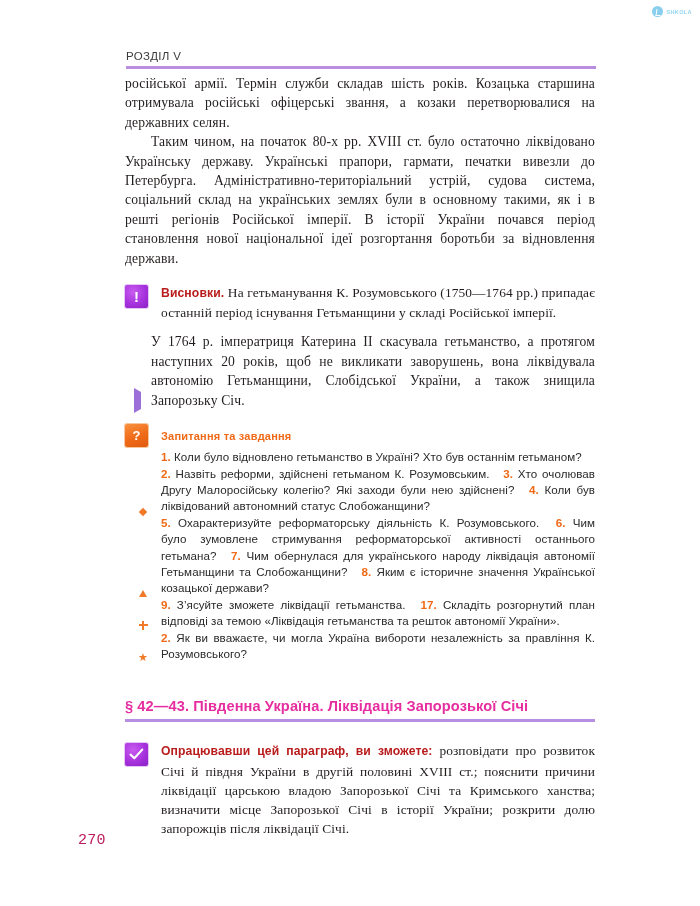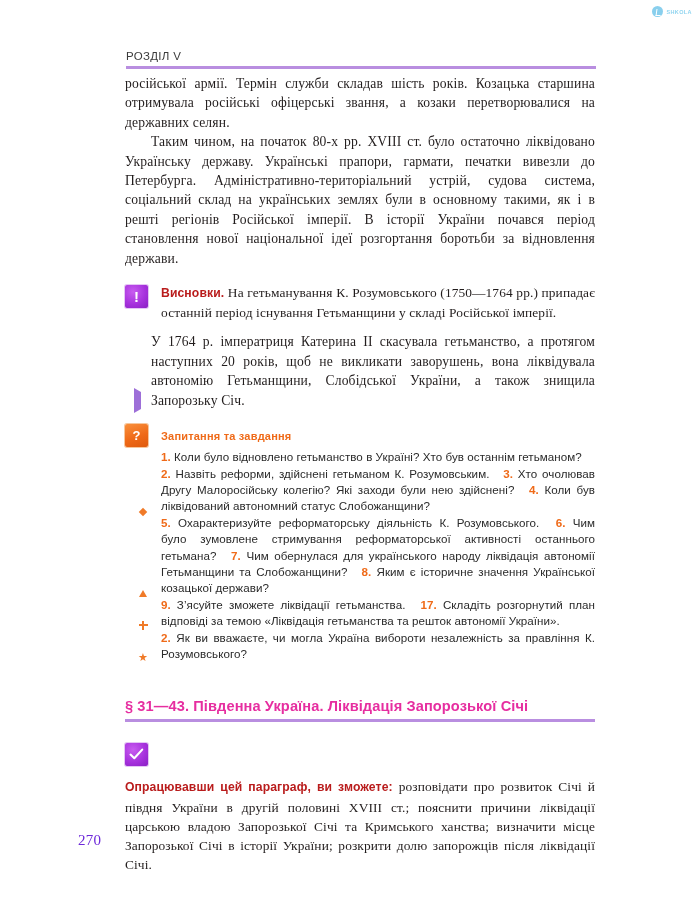--- a/index.html
+++ b/index.html
@@ -260,23 +260,23 @@
     height: 3px;
     background: #b98ee0;
     width: 470px;
   }
 
   
   .page-number {
     position: absolute;
     left: 78px;
     top: 832px;
-    font-family: Liberation Serif, serif;
+    font-family: Liberation Mono, monospace;
     font-size: 15px;
-    color: #6d28d9;
+    color: #be185d;
     letter-spacing: 0.3px;
     text-align: center;
   }
 </style>
 </head>
 <body>
 
 <div class="watermark">
   <span class="wm-dot"></span>
   <span class="wm-text">SHKOLA</span>
@@ -342,25 +342,25 @@
         <div class="q-group">
           <div class="marker-col">
             <span class="mk-star">★</span>
           </div>
           <div class="q-text"><span class="q-num">2.</span><span> Як ви вважаєте, чи могла Україна вибороти незалежність за правління К. Розумовського? </span></div>
         </div>
       </div>
   </div>
 
   <div class="section-head" style="margin-top:36px;">
-    <div class="sh-title">§ 31—43. Південна Україна. Ліквідація Запорозької Січі</div>
+    <div class="sh-title">§ 42—43. Південна Україна. Ліквідація Запорозької Січі</div>
     <div class="sh-rule"></div>
   </div>
 
-  <div class="callout" style="margin-top:19px;flex-direction:column;">
+  <div class="callout" style="margin-top:19px;">
     <div class="icon-col">
       <div class="sq-icon check">
         <svg width="15" height="13" viewBox="0 0 15 13" aria-hidden="true">
           <path d="M1.5 6.6 L5.3 10.2 L13.2 1.6" fill="none" stroke="#ffffff" stroke-width="2.1" stroke-linecap="round" stroke-linejoin="round"></path>
         </svg>
       </div>
     </div>
     <div class="callout-body">
       <span class="lead">Опрацювавши цей параграф, ви зможете:</span><span> розповідати про розвиток Січі й півдня України в другій половині XVIII ст.; пояснити причини ліквідації царською владою Запорозької Січі та Кримського ханства; визначити місце Запорозької Січі в історії України; розкрити долю запорожців після ліквідації Січі.</span>
     </div>

